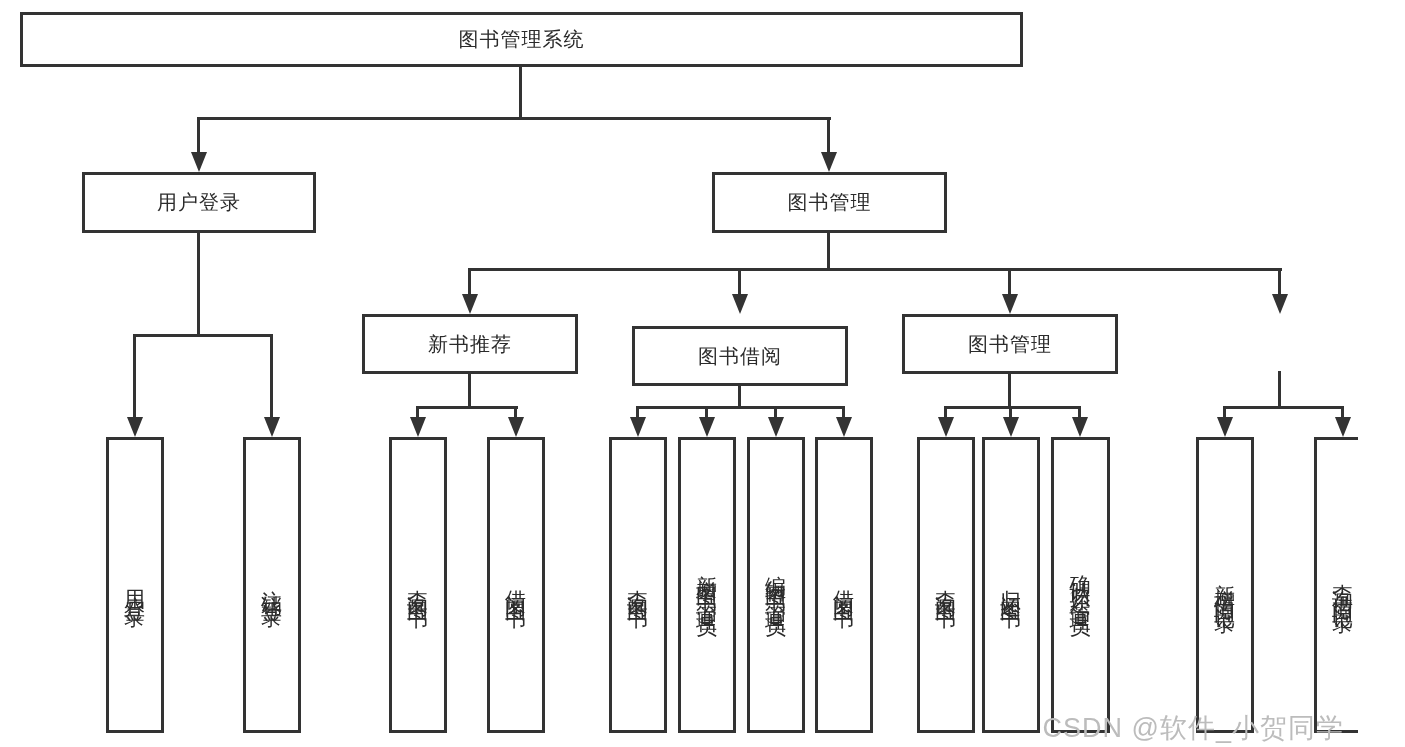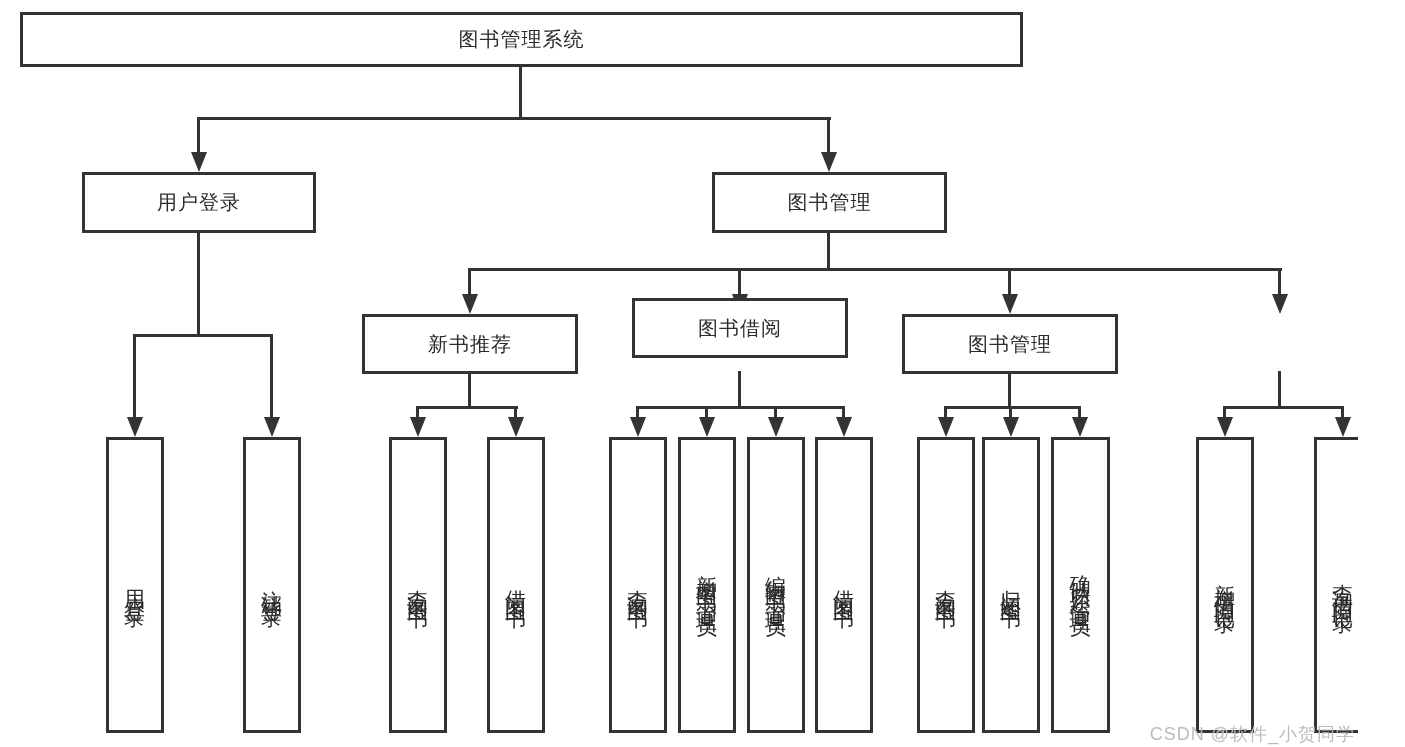--- a/index.html
+++ b/index.html
@@ -17,21 +17,21 @@
     writing-mode:vertical-rl; text-orientation:mixed;
     font-size:21px; letter-spacing:6px; line-height:1;
   }
   .line { position:absolute; background:#333333; }
   .arrow {
     position:absolute; width:0; height:0;
     border-left:8px solid transparent; border-right:8px solid transparent;
     border-top:20px solid #333333;
   }
   .watermark {
-    position:absolute; right:3px; bottom:1px; font-size:18px;
+    position:absolute; right:14px; bottom:1px; font-size:27px;
     color:#bcbcbc; letter-spacing:1px; white-space:nowrap;
   }
 </style>
 </head>
 <body>
 
 <div class="canvas">
 
   <div class="line" style="left:519px;top:66px;width:3px;height:53px"></div>
   <div class="line" style="left:197px;top:117px;width:634px;height:3px"></div>
@@ -91,21 +91,21 @@
   <div class="arrow" style="left:1217px;top:417px"></div>
   <div class="line" style="left:1341px;top:406px;width:3px;height:14px"></div>
   <div class="arrow" style="left:1335px;top:417px"></div>
 
   <div class="box hlabel" style="left:20px;top:12px;width:1003px;height:55px">图书管理系统</div>
 
   <div class="box hlabel" style="left:82px;top:172px;width:234px;height:61px">用户登录</div>
   <div class="box hlabel" style="left:362px;top:314px;width:216px;height:60px">新书推荐</div>
 
   <div class="box hlabel" style="left:712px;top:172px;width:235px;height:61px">图书管理</div>
-  <div class="box hlabel" style="left:632px;top:298px;width:216px;height:60px">图书借阅</div>
+  <div class="box hlabel" style="left:632px;top:326px;width:216px;height:60px">图书借阅</div>
   <div class="box hlabel" style="left:902px;top:314px;width:216px;height:60px">图书管理</div>
 
   <div class="box vbox" style="left:106px;top:437px;width:58px;height:296px">用户登录</div>
   <div class="box vbox" style="left:243px;top:437px;width:58px;height:296px">注销登录</div>
 
   <div class="box vbox" style="left:389px;top:437px;width:58px;height:296px">查询图书</div>
   <div class="box vbox" style="left:487px;top:437px;width:58px;height:296px">借阅图书</div>
 
   <div class="box vbox" style="left:609px;top:437px;width:58px;height:296px">查询图书</div>
   <div class="box vbox" style="left:678px;top:437px;width:58px;height:296px">新增图书（管理员）</div>

